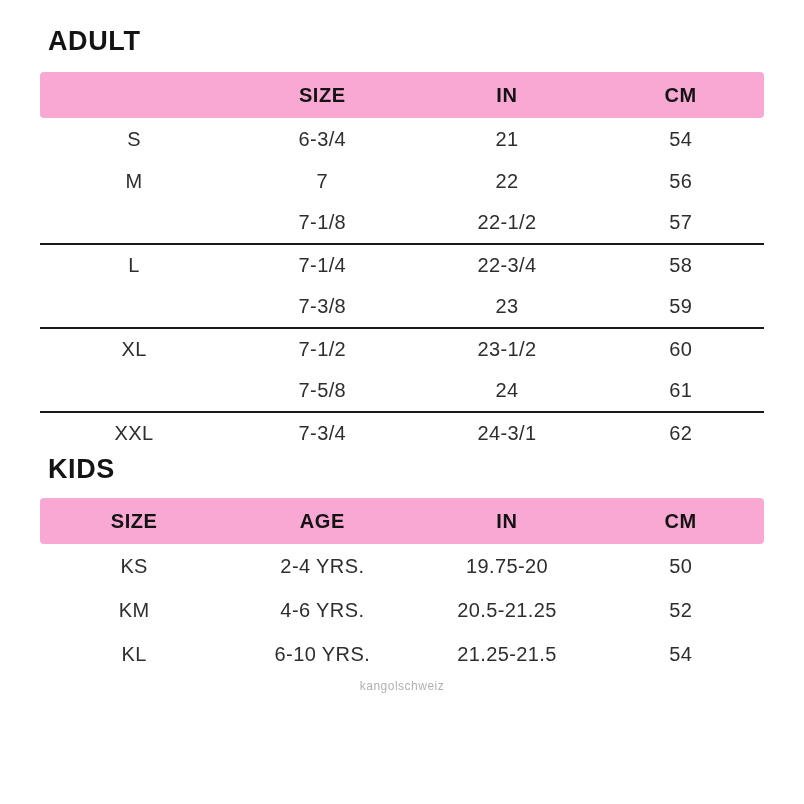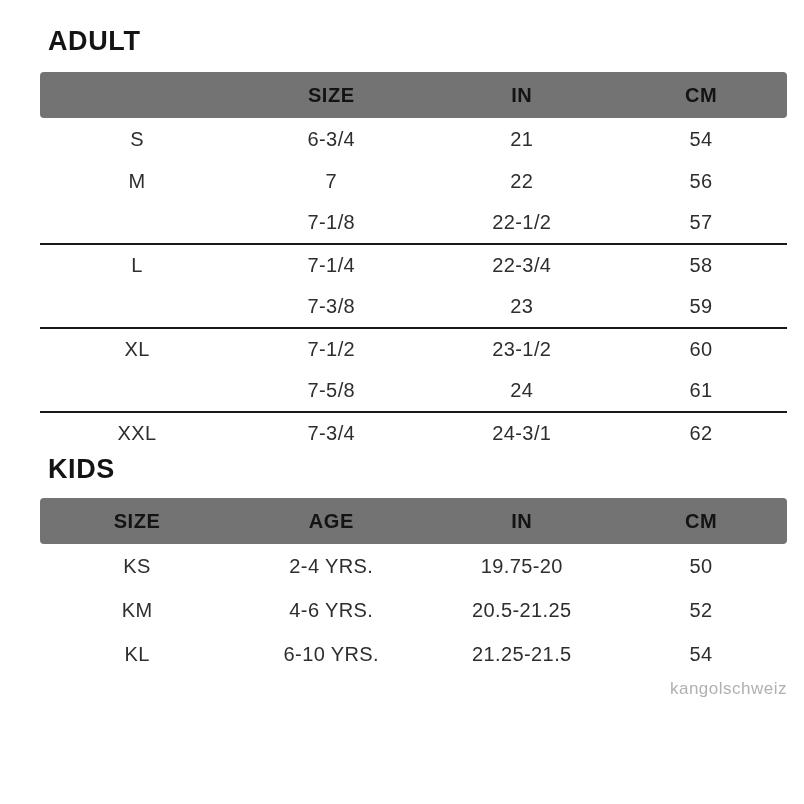--- a/index.html
+++ b/index.html
@@ -8,41 +8,41 @@
     padding: 0;
     background: #ffffff;
     width: 804px;
     height: 804px;
     overflow: hidden;
     font-family: "Liberation Sans", sans-serif;
   }
   .page {
     width: 804px;
     height: 804px;
-    padding: 26px 17px 0 40px;
+    padding: 26px 40px 0 40px;
   }
   .section-heading {
     font-size: 27px;
     font-weight: 800;
     color: #141414;
     letter-spacing: 0.6px;
     margin: 0 0 0 8px;
     line-height: 30px;
   }
   .heading-adult { margin-bottom: 16px; }
   .heading-kids  { margin-bottom: 14px; }
 
   table.size-table {
     width: 100%;
     border-collapse: collapse;
     table-layout: fixed;
   }
   table.size-table thead tr { height: 46px; }
   table.size-table th {
-    background: #737373;
+    background: #f9a8d4;
     font-size: 20px;
     font-weight: 700;
     color: #131313;
     letter-spacing: 0.6px;
     text-align: center;
     padding: 0;
   }
   table.size-table th:first-child { border-radius: 4px 0 0 4px; }
   table.size-table th:last-child  { border-radius: 0 4px 4px 0; }
 
@@ -58,22 +58,22 @@
   .kids-table  tbody tr { height: 44px; }
   td.lbl {
     font-weight: 700;
     color: #131313;
     letter-spacing: 0.8px;
   }
   tr.group-end td { border-bottom: 2px solid #191919; }
 
   .watermark {
     margin-top: 3px;
-    text-align: right;
-    font-size: 17px;
+    text-align: center;
+    font-size: 12px;
     color: #b0b0b0;
     letter-spacing: 0.5px;
   }
 </style>
 </head>
 <body>
 
 <div class="page">
 
   <div>

